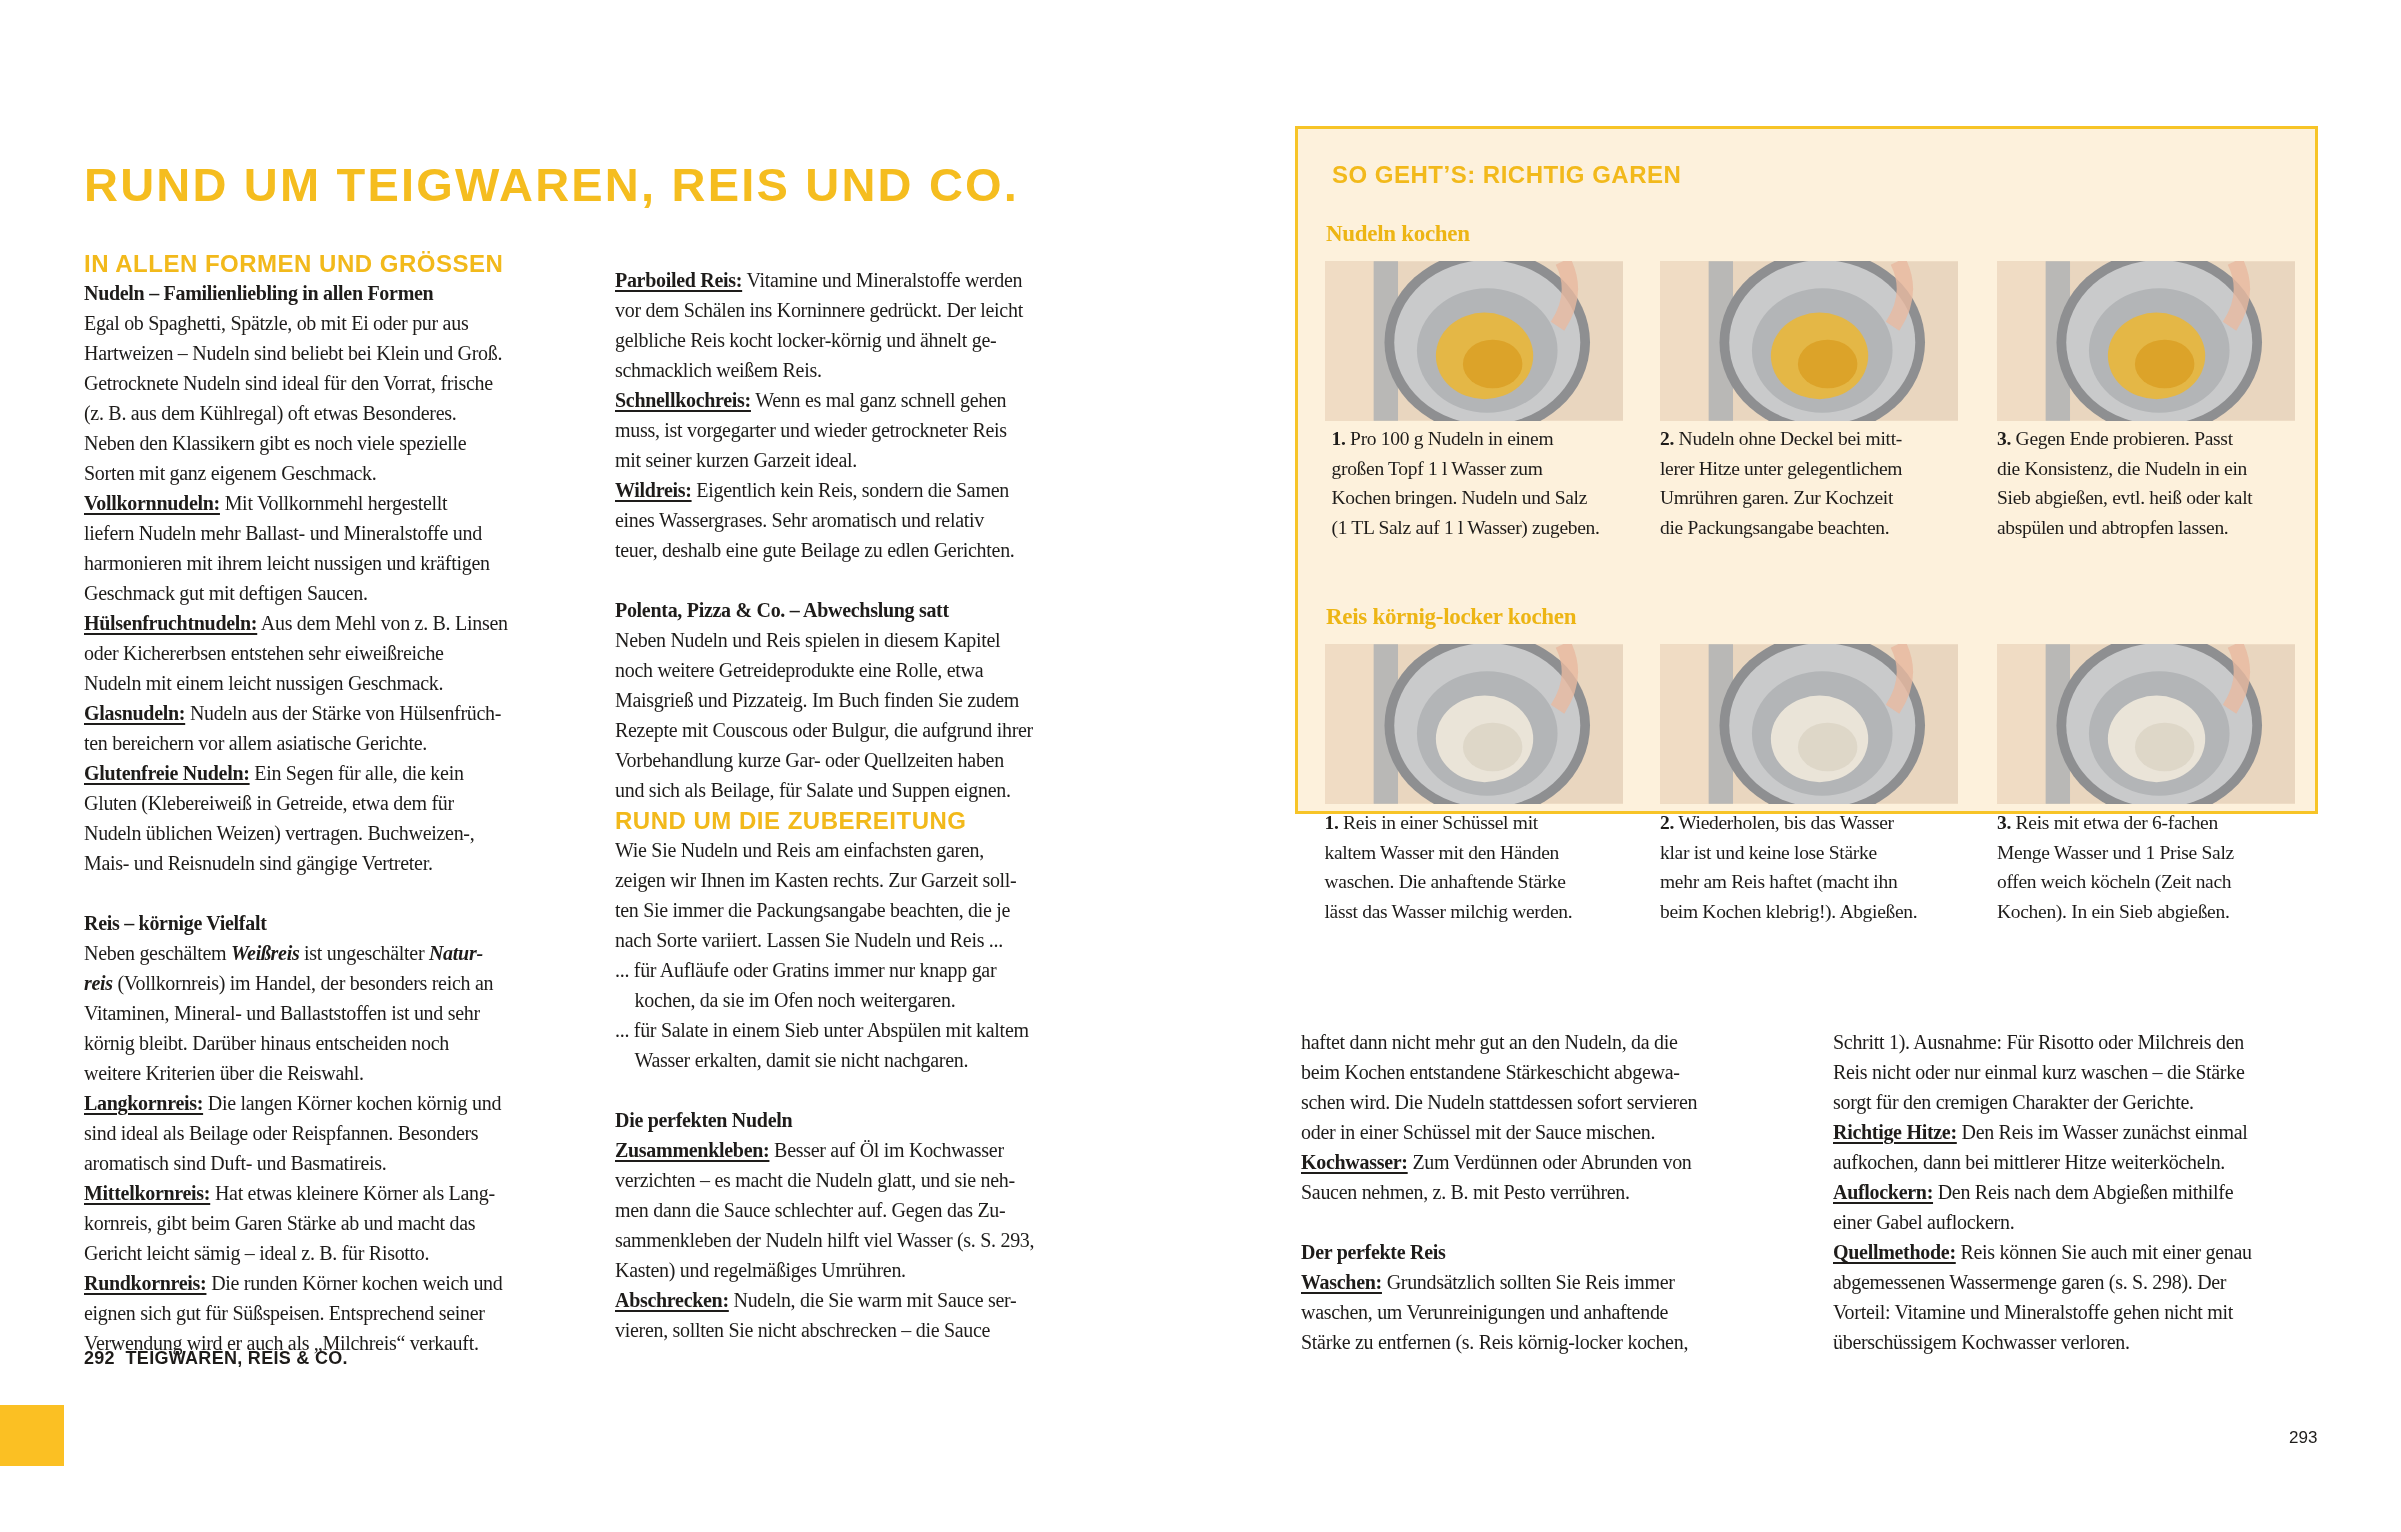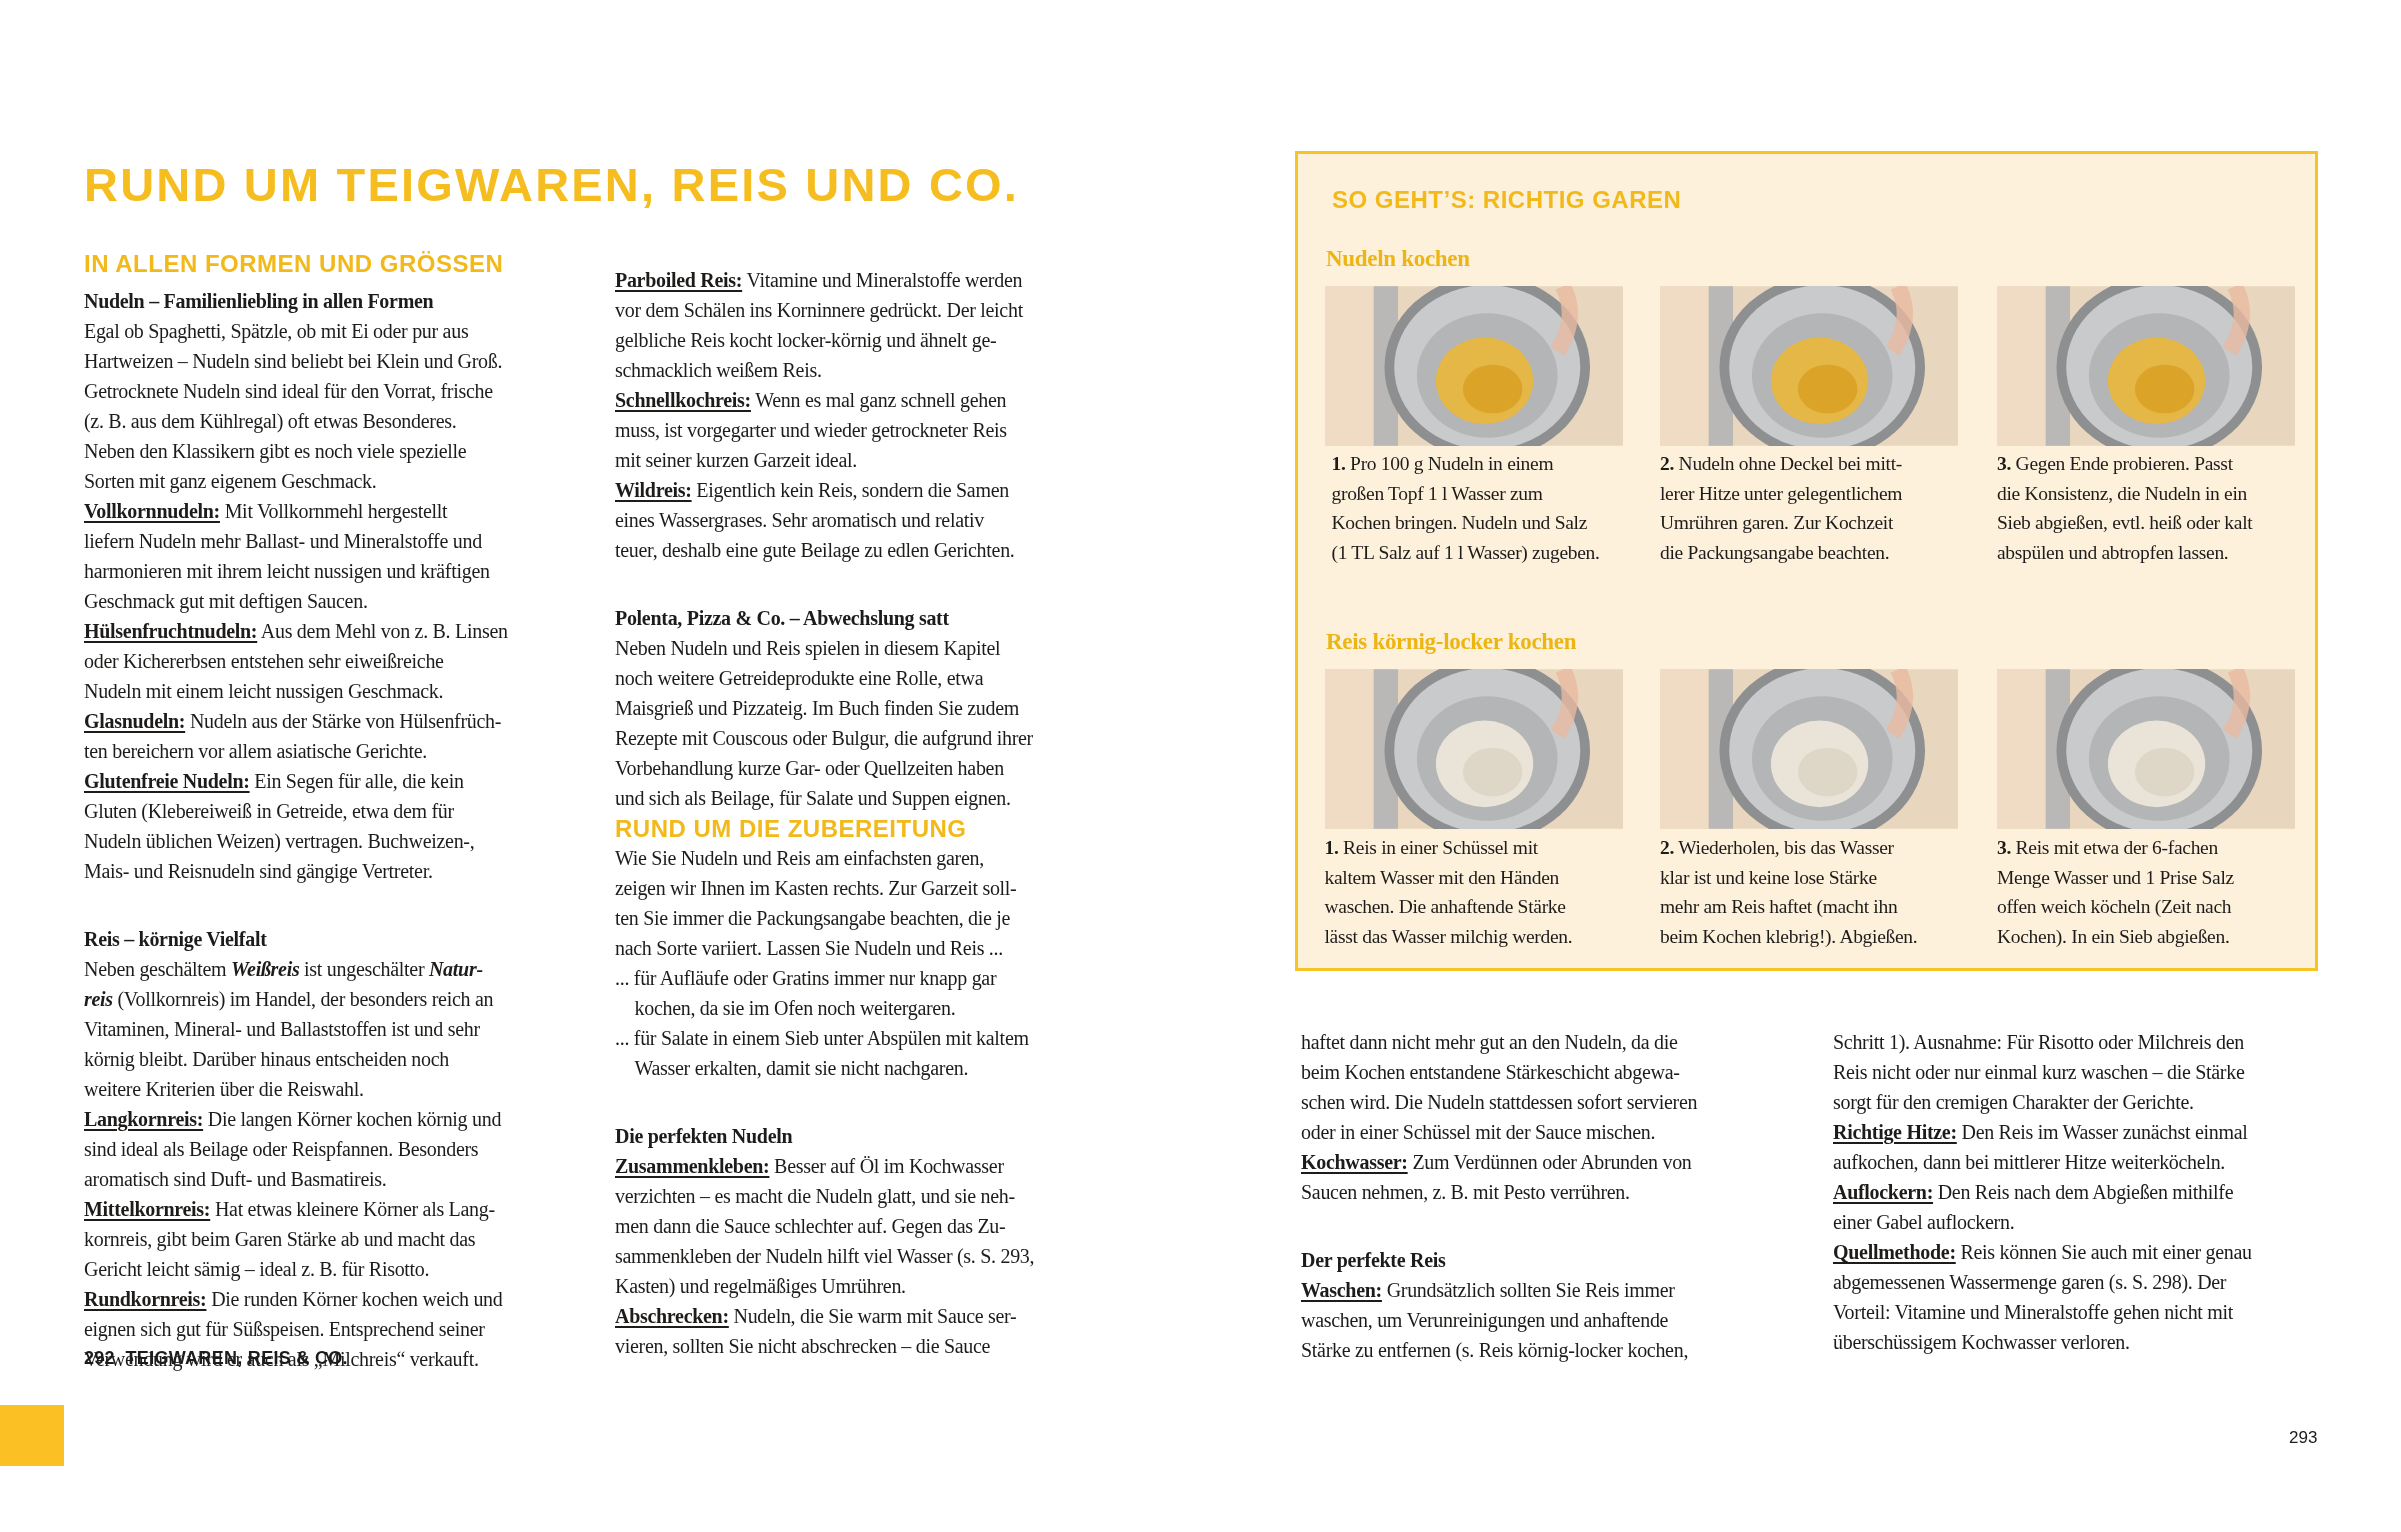--- a/index.html
+++ b/index.html
@@ -7,25 +7,25 @@
          font-family:"Liberation Serif","DejaVu Serif",serif; color:#1e1c1a; }
   .abs { position:absolute; }
   .title { left:84px; top:157px; font-family:"Liberation Sans","DejaVu Sans",sans-serif;
            font-weight:700; font-size:47px; letter-spacing:2.2px; color:#f5bd1f; white-space:nowrap; }
   .col { position:absolute; width:503px; font-size:20px; line-height:30px; }
   .col .ln { white-space:nowrap; height:30px; letter-spacing:-0.3px; }
   .col .ln.indent { padding-left:19.5px; }
   .col .gap { height:30px; }
   .sec { font-family:"Liberation Sans","DejaVu Sans",sans-serif; font-weight:700; color:#f2b91b;
          font-size:24px; letter-spacing:0.5px; height:30px; line-height:32px; white-space:nowrap; }
-  .sub { font-weight:700;margin-top:8px; }
+  .sub { font-weight:700; }
   .term { font-weight:700; text-decoration:underline; text-underline-offset:3.2px; text-decoration-thickness:1.6px; }
   b { font-weight:700;font-style:italic; }
 
-  .box { position:absolute; left:1295px; top:151px; width:1023px; height:820px;
+  .box { position:absolute; left:1295px; top:126px; width:1023px; height:688px;
          background:#fdf1dc; border:3.2px solid #f7c427; box-sizing:border-box; }
   .box-title { position:absolute; left:34px; top:32px; font-family:"Liberation Sans","DejaVu Sans",sans-serif;
                font-weight:700; font-size:24px; color:#f2b91b; letter-spacing:0.5px; white-space:nowrap; }
   .box-sub { position:absolute; left:28px; font-weight:700; font-size:23px; color:#edb514; white-space:nowrap; letter-spacing:-0.3px; }
   .photo { position:absolute; width:298px; height:160px; overflow:hidden; }
   .cap { position:absolute; width:303px; font-size:19.5px; line-height:29.5px; }
   .cap .ln { white-space:nowrap; letter-spacing:-0.3px; }
   .cap .num { font-weight:700; }
 
   .footer-block { position:absolute; left:0; top:1405px; width:64px; height:61px; background:#fbc023; }

